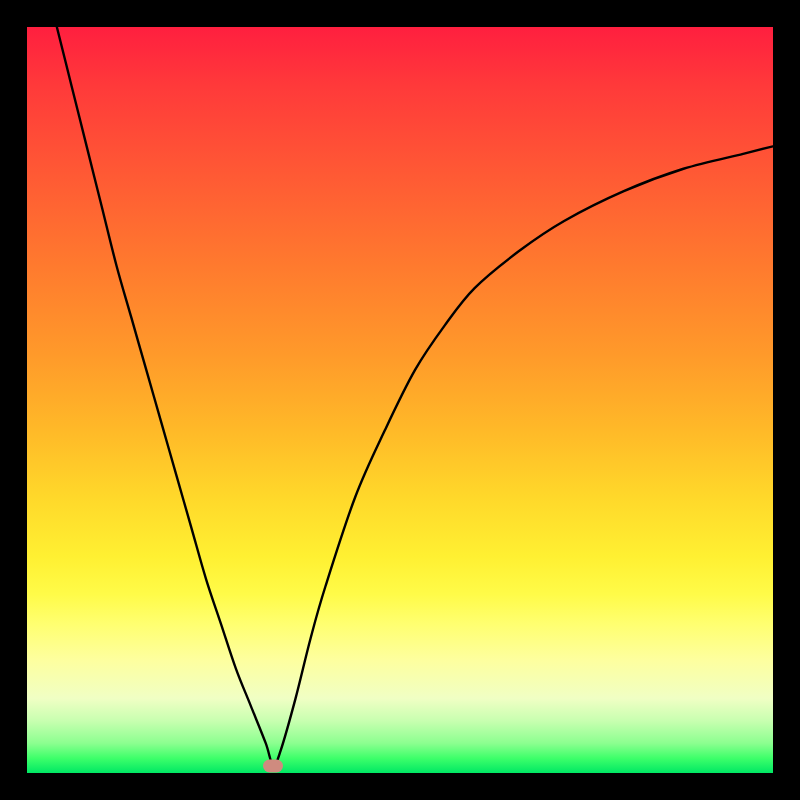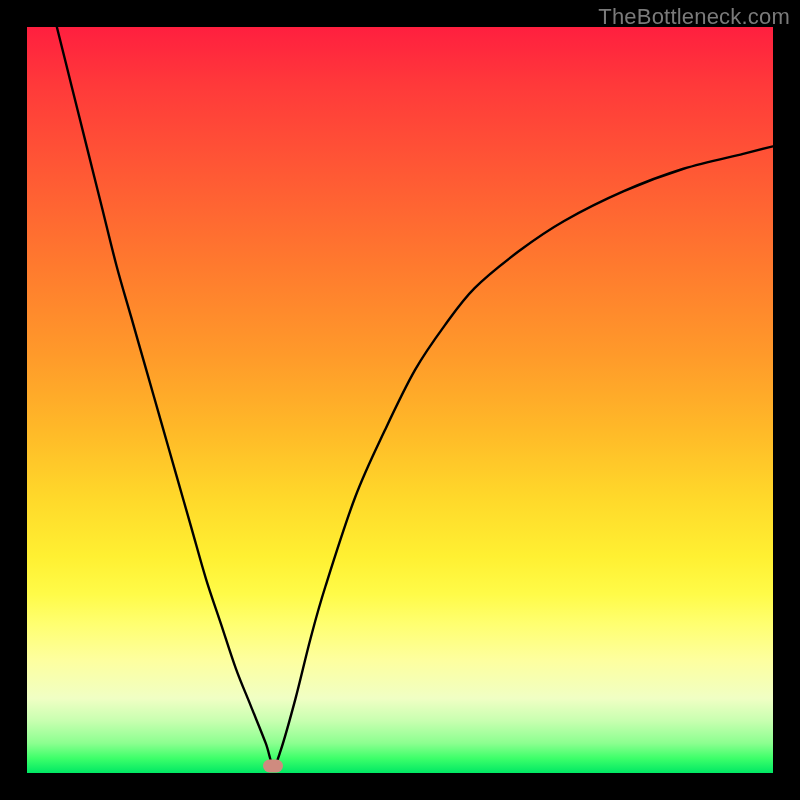--- a/index.html
+++ b/index.html
@@ -80,21 +80,20 @@
     background: #cf8b7f;
     border-radius: 7px;
     z-index: 3;
     transform: translate(-50%, -50%);
   }
 </style>
 </head>
 <body>
 
 <div class="frame">
-  <div class="watermark">TheBottleneck.com</div>
 
   <div class="plot-outer">
     <div class="plot-inner">
       <div class="gradient"></div>
       <svg class="curve" viewBox="0 0 746 746" preserveAspectRatio="none">
         <path id="curve-path" d="M 29.84 0.00 C 32.33 9.95, 39.79 39.79, 44.76 59.68 C 49.73 79.57, 54.71 99.47, 59.68 119.36 C 64.65 139.25, 69.63 159.15, 74.60 179.04 C 79.57 198.93, 84.55 220.07, 89.52 238.72 C 94.49 257.37, 99.47 273.53, 104.44 290.94 C 109.41 308.35, 114.39 325.75, 119.36 343.16 C 124.33 360.57, 129.31 377.97, 134.28 395.38 C 139.25 412.79, 144.23 430.19, 149.20 447.60 C 154.17 465.01, 159.15 482.41, 164.12 499.82 C 169.09 517.23, 174.07 535.88, 179.04 552.04 C 184.01 568.20, 188.99 581.88, 193.96 596.80 C 198.93 611.72, 203.91 627.88, 208.88 641.56 C 213.85 655.24, 218.83 666.43, 223.80 678.86 C 228.77 691.29, 234.99 706.21, 238.72 716.16 C 242.45 726.11, 243.69 737.30, 246.18 738.54 C 248.67 739.78, 249.91 734.81, 253.64 723.62 C 257.37 712.43, 263.59 690.05, 268.56 671.40 C 273.53 652.75, 278.51 630.37, 283.48 611.72 C 288.45 593.07, 290.94 583.12, 298.40 559.50 C 305.86 535.88, 318.29 496.09, 328.24 469.98 C 338.19 443.87, 348.13 423.98, 358.08 402.84 C 368.03 381.70, 377.97 360.57, 387.92 343.16 C 397.87 325.75, 407.81 312.08, 417.76 298.40 C 427.71 284.72, 435.17 273.53, 447.60 261.10 C 460.03 248.67, 477.44 234.99, 492.36 223.80 C 507.28 212.61, 519.71 203.91, 537.12 193.96 C 554.53 184.01, 576.91 172.82, 596.80 164.12 C 616.69 155.42, 636.59 147.96, 656.48 141.74 C 676.37 135.52, 701.24 130.55, 716.16 126.82 C 731.08 123.09, 741.03 120.60, 746.00 119.36" fill="none" stroke="#000" stroke-width="2.4" stroke-linecap="round" stroke-linejoin="round"></path>
       </svg>
       <div id="marker" class="marker" style="left: 246.18px; top: 738.54px;"></div>
     </div>
   </div>

